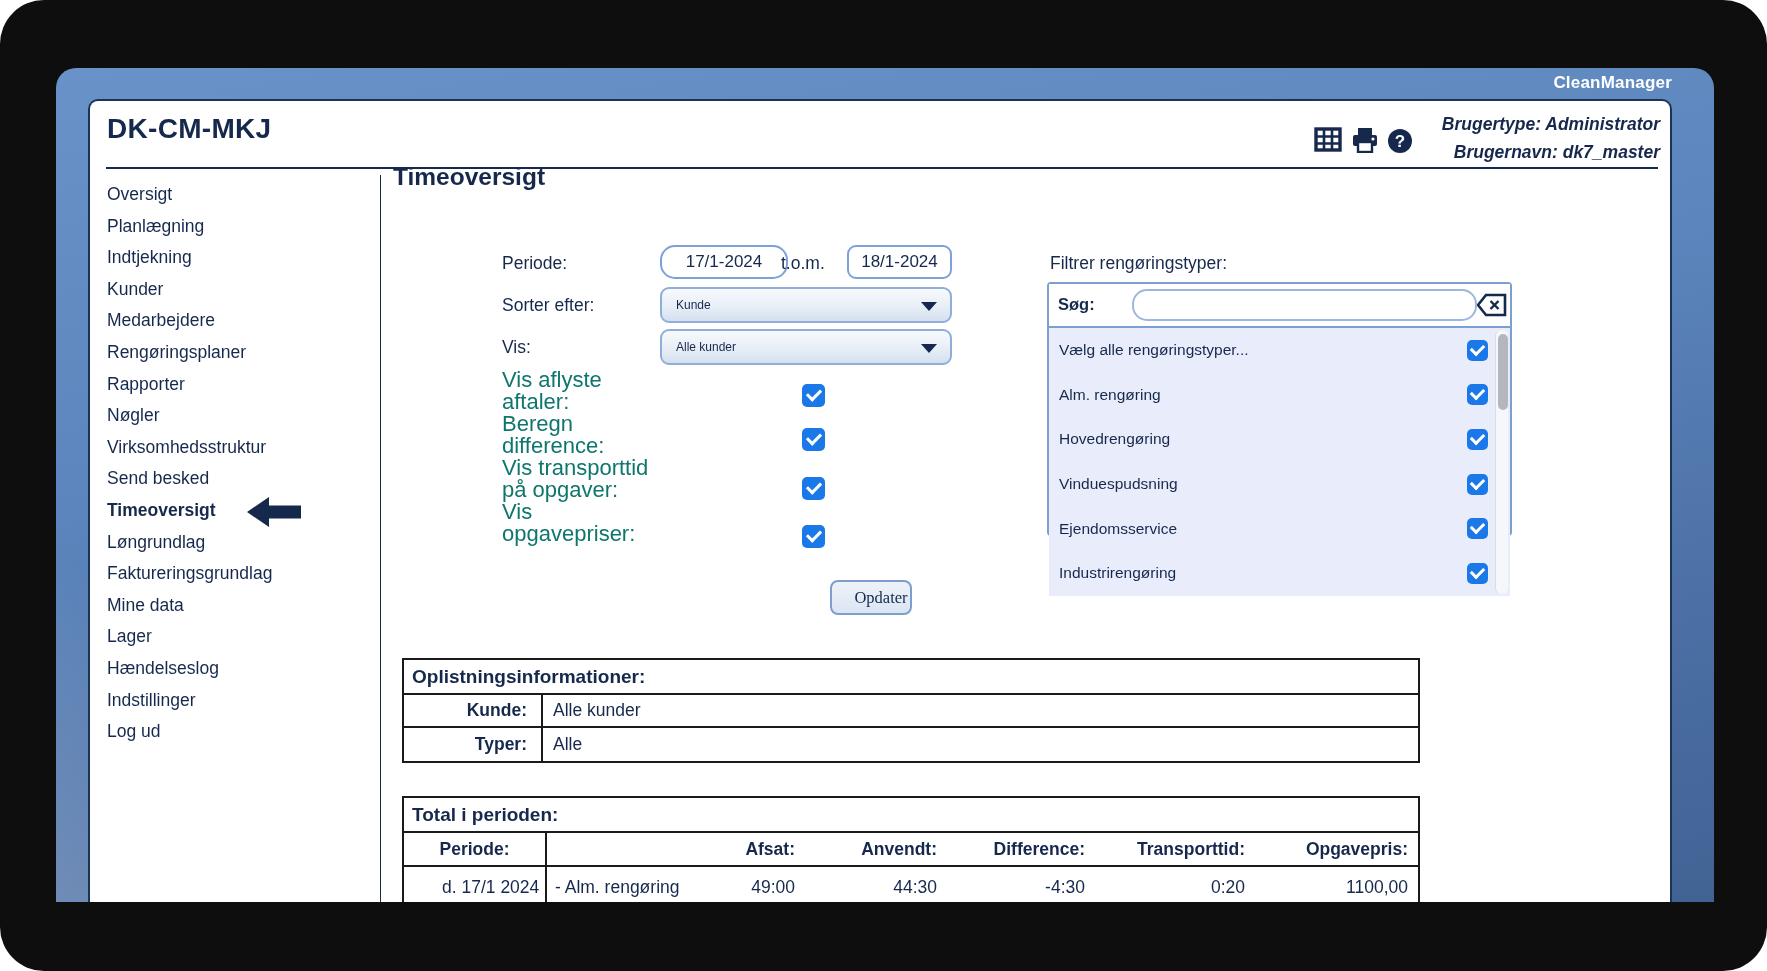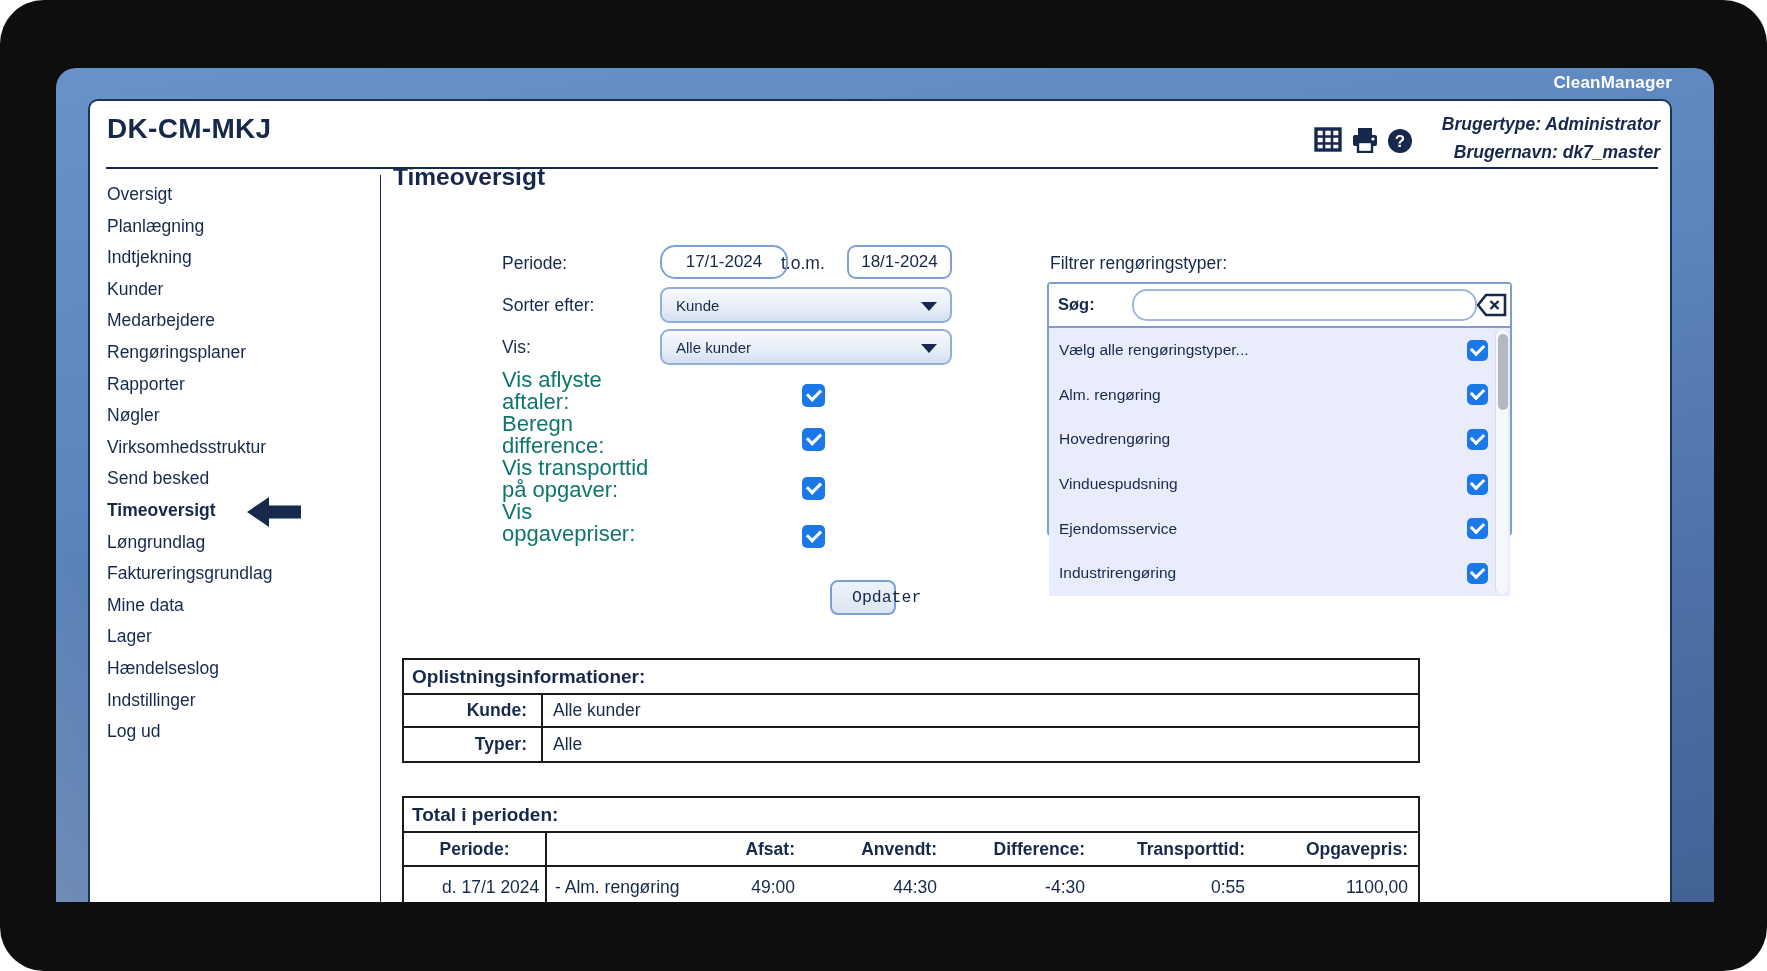--- a/index.html
+++ b/index.html
@@ -30,21 +30,21 @@
   
   .page-title { position:absolute; left:303px; top:62px; font-size:24.5px; font-weight:bold; color:#16294d; }
   .flabel { position:absolute; left:412px; font-size:17.5px; color:#16294d; }
   .cb-label { position:absolute; left:412px; width:148px; font-size:22px; line-height:22px; color:#0f766e; }
   .date-input { position:absolute; height:34px; border:2px solid #7ea2d8; border-radius:9px; background:#fff;
                 color:#16294d; font-family:"Liberation Sans", sans-serif; font-size:17px; text-align:center; outline:none; }
   .tom { position:absolute; left:691px; top:152px; font-size:17.5px; color:#16294d; }
   .select { position:absolute; left:570px; width:292px; height:36px; border:2px solid #8fafd9; border-radius:9px;
             background:linear-gradient(180deg,#f7fafd 0%, #e8eef7 55%, #d4e0ef 100%);
             display:flex; align-items:center; padding:0 14px; cursor:pointer; }
-  .select span.val { font-size:15px; color:#16294d; }
+  .select span.val { font-size:12px; color:#16294d; }
   .sel-arrow { position:absolute; right:13px; top:13px; width:0; height:0;
                border-left:8px solid transparent; border-right:8px solid transparent; border-top:9px solid #16294d; }
   .checkbox { position:absolute; width:23px; height:23px; background:#1b78e9; border-radius:5px; cursor:pointer; }
   .checkbox::after { content:""; position:absolute; left:5px; top:5px; width:11px; height:6px;
                      border-left:3px solid #fff; border-bottom:3px solid #fff; transform:rotate(-45deg); }
 
   
   .filter-title { position:absolute; left:960px; top:152px; font-size:17.5px; color:#16294d; }
   .filter-panel { position:absolute; left:957px; top:181px; width:465px; height:254px;
                   border:2px solid #7d9fd0; border-radius:4px; background:#fff; }
@@ -56,24 +56,24 @@
   .filter-list { position:relative; height:268px; background:#e9edfb; overflow:hidden; }
   .flist-row { height:44.6px; display:flex; align-items:center; justify-content:space-between; padding:0 22px 0 10px; cursor:pointer; }
   .flist-row span.txt { font-size:15.5px; color:#16294d; }
   .cb-small { position:relative; width:21px; height:21px; background:#1b78e9; border-radius:5px; flex:0 0 21px; cursor:pointer; }
   .cb-small::after { content:""; position:absolute; left:4px; top:4px; width:10px; height:6px;
                      border-left:3px solid #fff; border-bottom:3px solid #fff; transform:rotate(-45deg); }
   .scrollbar { position:absolute; right:2px; top:2px; width:13px; height:264px; background:#f6f7fa; border-left:1px solid #d9dce4; border-radius:6px; }
   .scroll-thumb { position:absolute; left:1.5px; top:4px; width:10px; height:76px; background:#b4b7bf; border-radius:5px; }
 
   
-  .btn-opdater { position:absolute; left:740px; top:479px; width:66px; height:35px;
+  .btn-opdater { position:absolute; left:740px; top:479px; width:82px; height:35px;
                  border:2px solid #7d9fd0; border-radius:8px;
                  background:linear-gradient(180deg,#eef3fa 0%, #dbe5f2 100%);
-                 font-family:Liberation Mono, monospace; font-size:16.5px; color:#16294d; cursor:pointer;padding-left:20px; }
+                 font-family:Liberation Serif, serif; font-size:16.5px; color:#16294d; cursor:pointer;padding-left:20px; }
 
   
   .tbl { position:absolute; left:312px; width:1018px; background:#fff; border:2px solid #1a1a1a; }
   .tbl-title { height:35px; border-bottom:2px solid #1a1a1a; display:flex; align-items:center;
                padding-left:8px; font-size:19px; font-weight:bold; color:#16294d; }
   .t1-row { display:grid; grid-template-columns:139px 1fr; height:33px; border-bottom:2px solid #1a1a1a; }
   .t1-row.last { border-bottom:none; }
   .t1-label { border-right:2px solid #1a1a1a; display:flex; align-items:center; justify-content:flex-end;
               padding-right:14px; font-size:17.5px; font-weight:bold; color:#16294d; }
   .t1-val { display:flex; align-items:center; padding-left:10px; font-size:17.5px; color:#16294d; }
@@ -257,20 +257,20 @@
           <div class="t2-cell c-right">Difference:</div>
           <div class="t2-cell c-right">Transporttid:</div>
           <div class="t2-cell c-right">Opgavepris:</div>
         </div>
         <div class="t2-row data">
           <div class="t2-cell c-indent">d. 17/1 2024</div>
           <div class="t2-cell c-left bdr-left">- Alm. rengøring</div>
           <div class="t2-cell c-right">49:00</div>
           <div class="t2-cell c-right">44:30</div>
           <div class="t2-cell c-right">-4:30</div>
-          <div class="t2-cell c-right">0:55</div>
+          <div class="t2-cell c-right">0:20</div>
           <div class="t2-cell c-right">1100,00</div>
         </div>
       </div>
 
     </div>
   </div>
 </div>
 
 </body></html>

